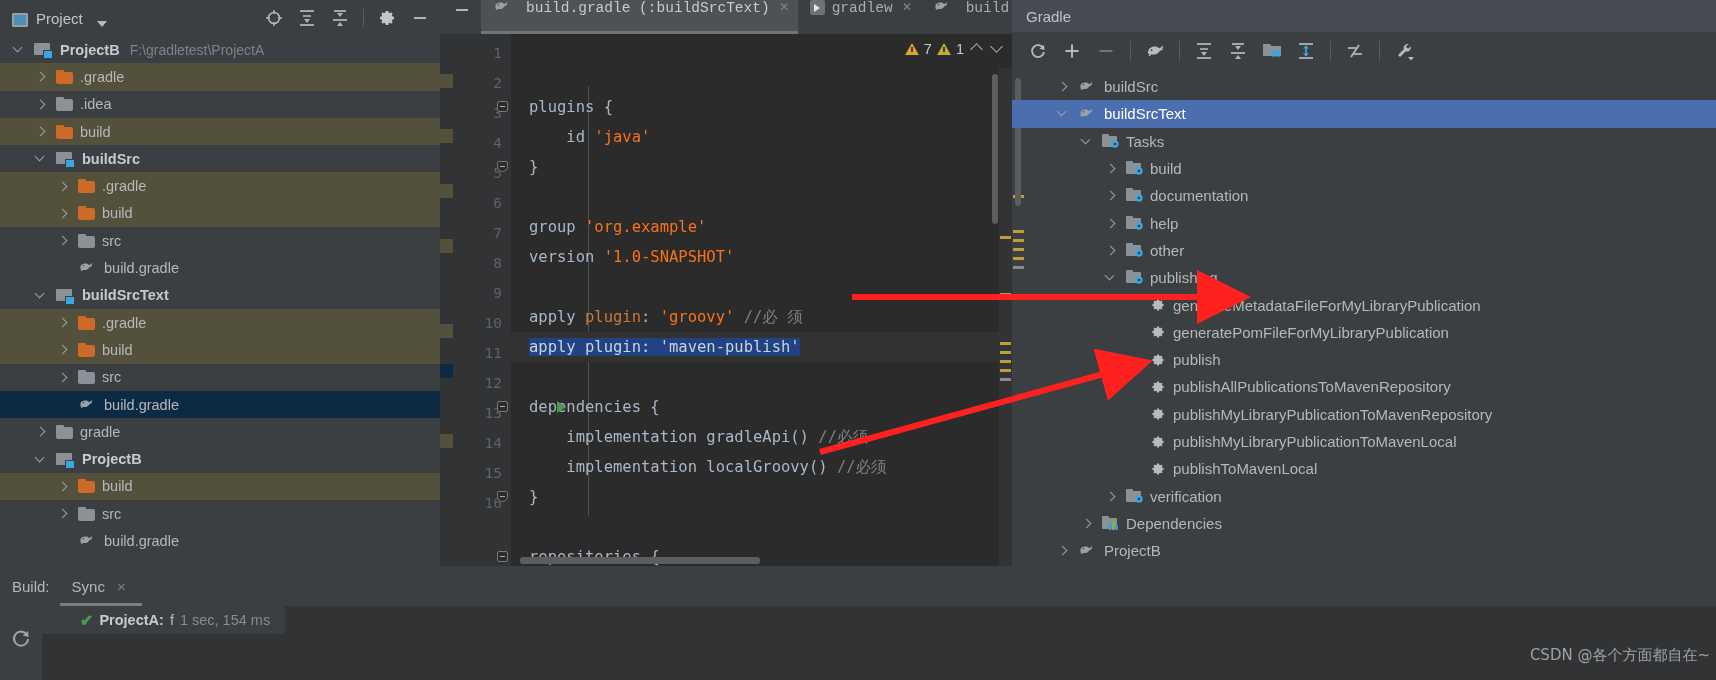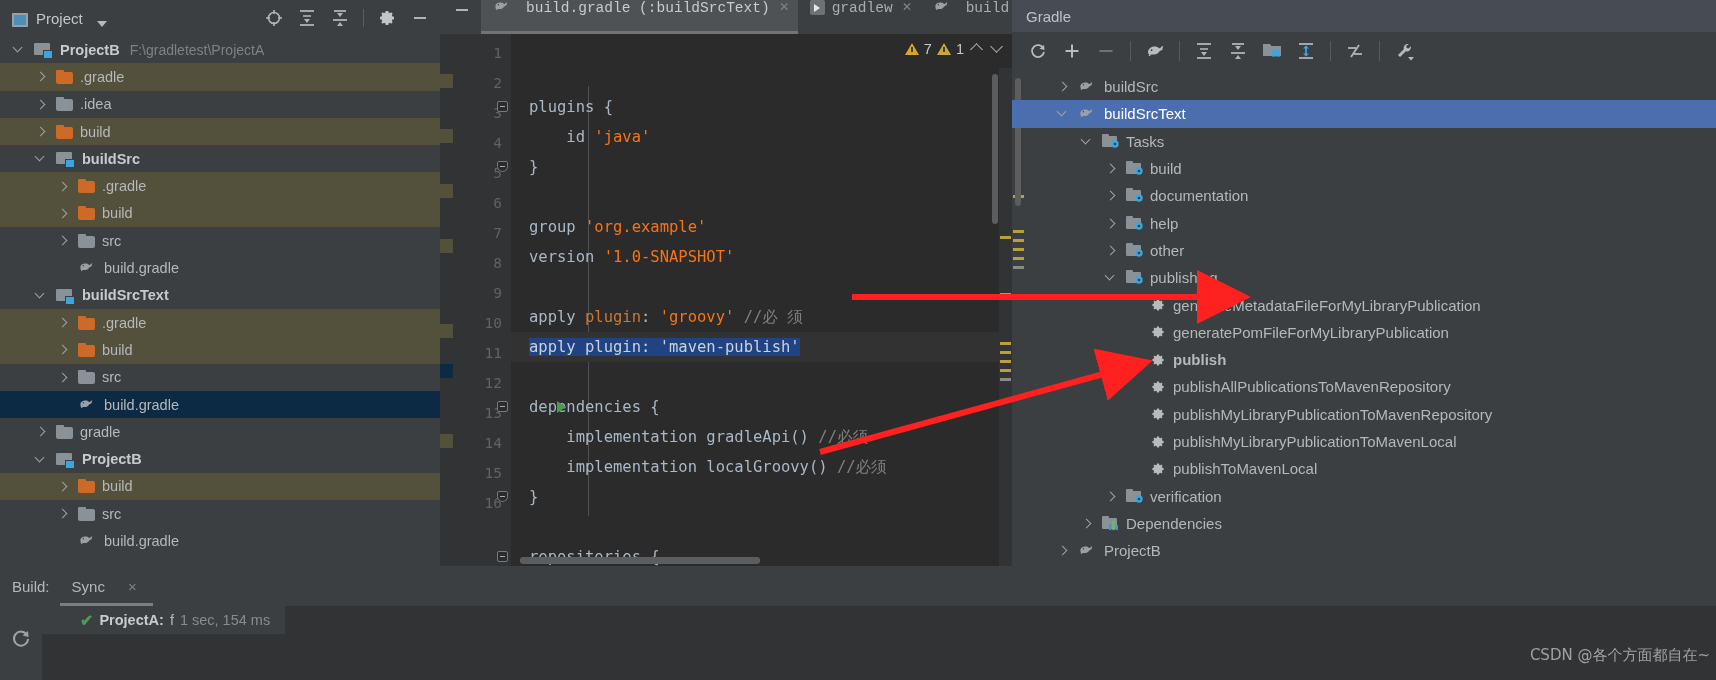--- a/index.html
+++ b/index.html
@@ -253,21 +253,21 @@
   }
   #g-markers { position: absolute; left: 0; top: 70px; width: 13px; height: 500px; }
   .gmk { position: absolute; left: 1px; width: 11px; height: 3px; background: #bba03a; }
 
   
   #build-bar {
     position: absolute; left: 0; top: 566px; width: 1012px; height: 40px;
     background: #3c3f41; display: flex; align-items: center;
     color: #b5b8ba; font-size: 15px; padding-left: 12px; gap: 22px;
   }
-  #sync-tab { position: relative; display: flex; align-items: center; gap: 20px; }
+  #sync-tab { position: relative; display: flex; align-items: center; gap: 9px; }
   #sync-tab::after {
     content:""; position:absolute; left:-12px; right:-16px; bottom:-11px;
     height:3px; background:#7b7f81;
   }
   #status-strip {
     position: absolute; left: 0; top: 606px; width: 1716px; height: 74px;
     background: #313335;
   }
   #left-run-col {
     position: absolute; left: 0; top: 606px; width: 42px; height: 74px;
@@ -775,21 +775,21 @@
         </div>
         <div class="grow" style="padding-left: 118px;">
           <span class="arrow"></span>
           <span style="width:9px;display:inline-block"></span>
           <span class="gear"><svg width="16" height="16" viewBox="0 0 20 20">
               <path fill="#b7bbbe" d="M10 6.3a3.7 3.7 0 1 0 0 7.4 3.7 3.7 0 0 0 0-7.4zm0 5.5a1.8 1.8 0 1 1 0-3.6 1.8 1.8 0 0 1 0 3.6z"></path>
               <path fill="#b7bbbe" d="M17 8.8l-1.6-.3a5.6 5.6 0 0 0-.6-1.4l.9-1.3-1.5-1.5-1.3.9a5.6 5.6 0 0 0-1.4-.6L11.2 3H8.8l-.3 1.6a5.6 5.6 0 0 0-1.4.6l-1.3-.9-1.5 1.5.9 1.3a5.6 5.6 0 0 0-.6 1.4L3 8.8v2.4l1.6.3c.14.5.34.97.6 1.4l-.9 1.3 1.5 1.5 1.3-.9c.43.26.9.46 1.4.6l.3 1.6h2.4l.3-1.6c.5-.14.97-.34 1.4-.6l1.3.9 1.5-1.5-.9-1.3c.26-.43.46-.9.6-1.4l1.6-.3z"></path>
             </svg></span>
           <span>generatePomFileForMyLibraryPublication</span>
         </div>
-        <div class="grow" style="padding-left: 118px; font-weight: bold;">
+        <div class="grow" style="padding-left: 118px;">
           <span class="arrow"></span>
           <span style="width:9px;display:inline-block"></span>
           <span class="gear"><svg width="16" height="16" viewBox="0 0 20 20">
               <path fill="#b7bbbe" d="M10 6.3a3.7 3.7 0 1 0 0 7.4 3.7 3.7 0 0 0 0-7.4zm0 5.5a1.8 1.8 0 1 1 0-3.6 1.8 1.8 0 0 1 0 3.6z"></path>
               <path fill="#b7bbbe" d="M17 8.8l-1.6-.3a5.6 5.6 0 0 0-.6-1.4l.9-1.3-1.5-1.5-1.3.9a5.6 5.6 0 0 0-1.4-.6L11.2 3H8.8l-.3 1.6a5.6 5.6 0 0 0-1.4.6l-1.3-.9-1.5 1.5.9 1.3a5.6 5.6 0 0 0-.6 1.4L3 8.8v2.4l1.6.3c.14.5.34.97.6 1.4l-.9 1.3 1.5 1.5 1.3-.9c.43.26.9.46 1.4.6l.3 1.6h2.4l.3-1.6c.5-.14.97-.34 1.4-.6l1.3.9 1.5-1.5-.9-1.3c.26-.43.46-.9.6-1.4l1.6-.3z"></path>
             </svg></span>
           <span>publish</span>
         </div>
         <div class="grow" style="padding-left: 118px;">
           <span class="arrow"></span>

